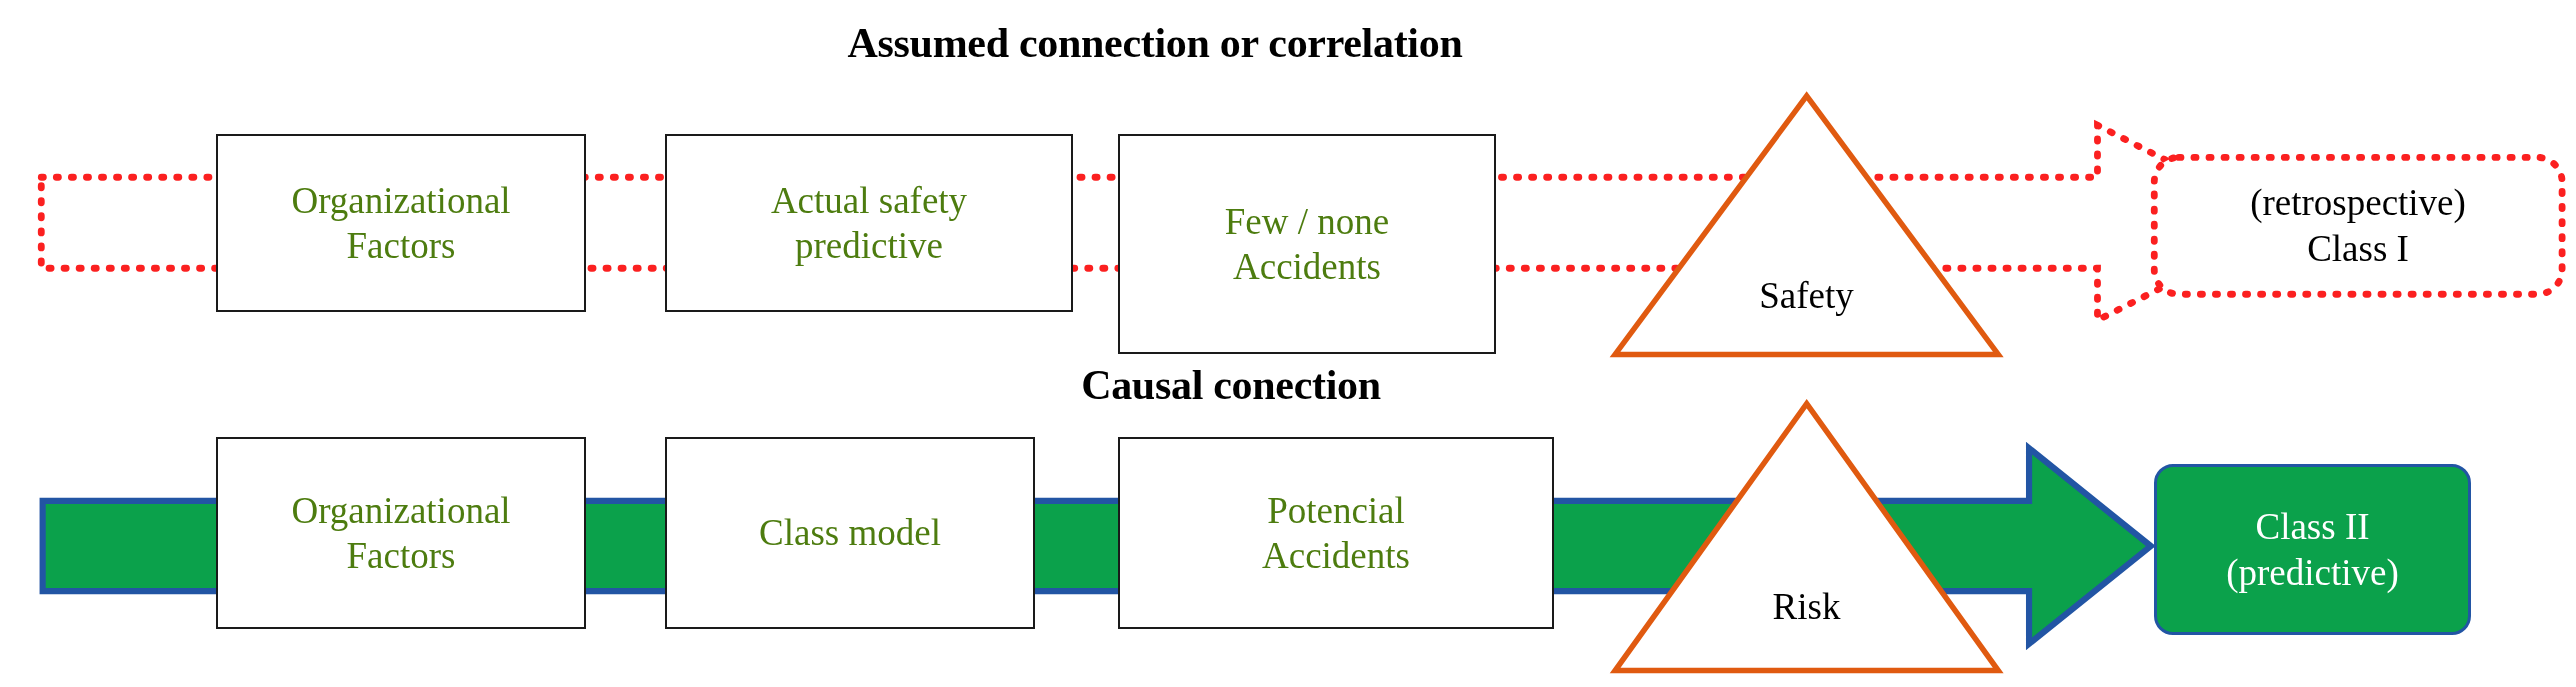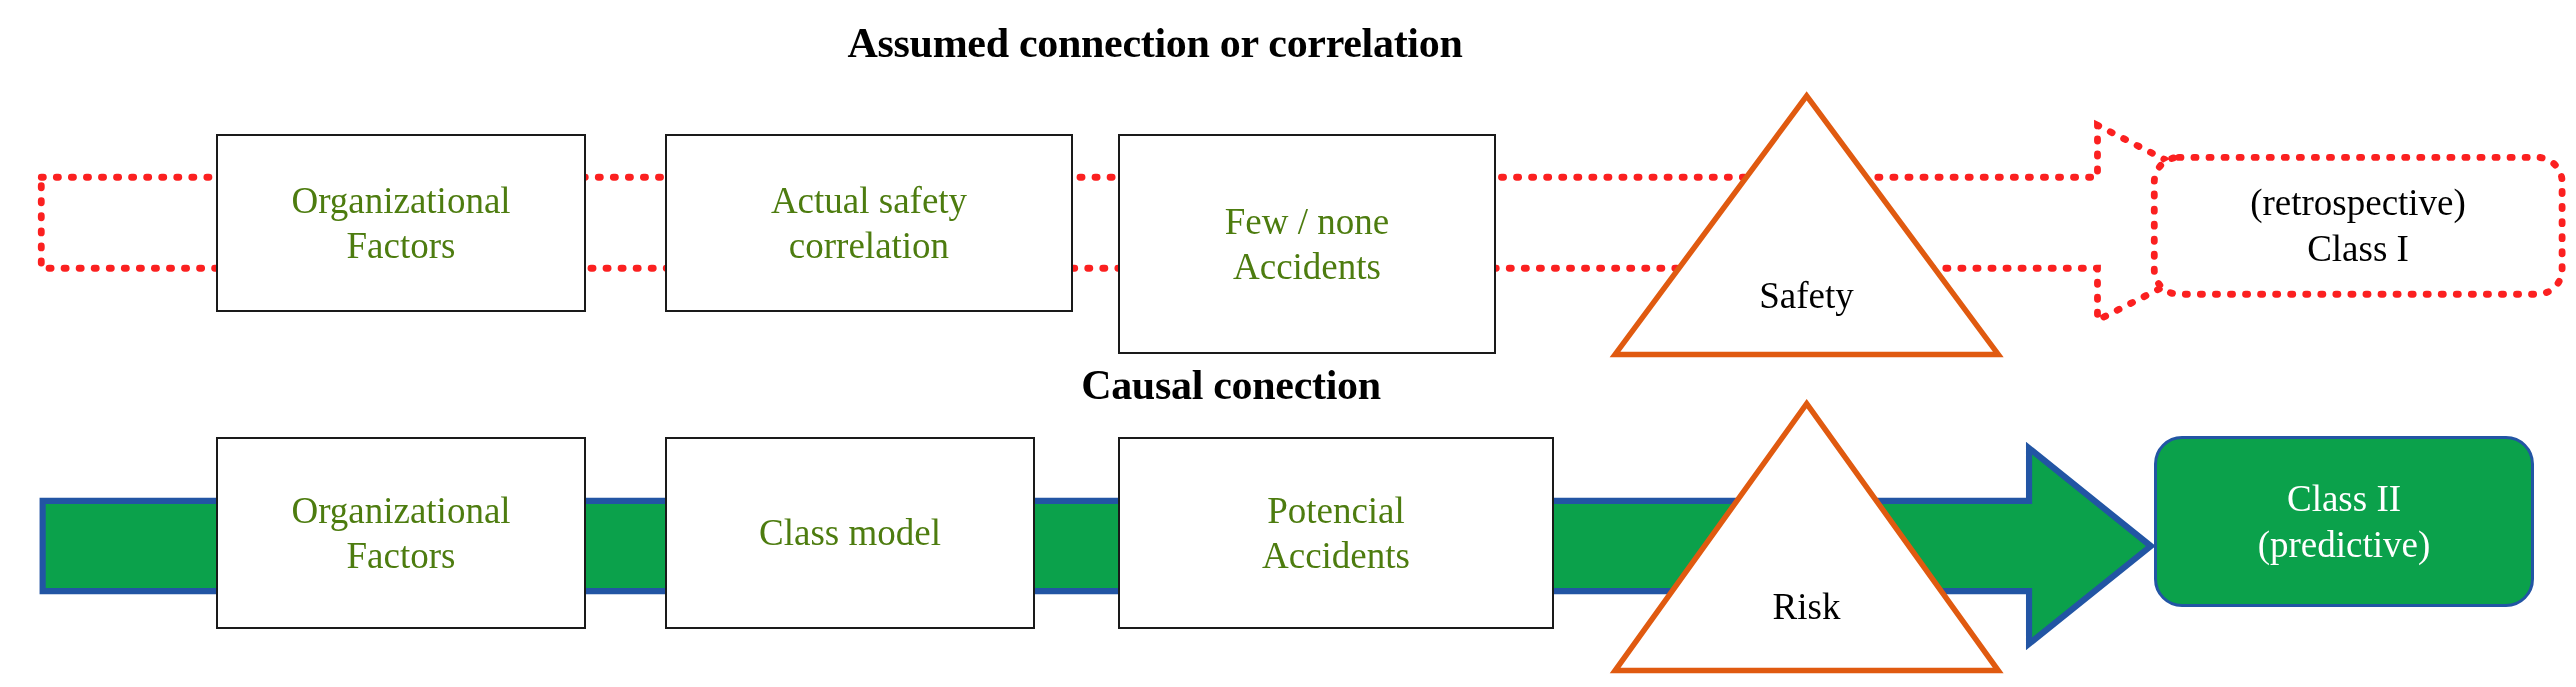--- a/index.html
+++ b/index.html
@@ -142,21 +142,21 @@
   <div class="proc-box" id="box-org-top" style="left:216px; top:134px; width:370px; height:178px;">
     <div>
       <div>Organizational</div>
       <div>Factors</div>
     </div>
   </div>
 
   <div class="proc-box" id="box-actual-safety" style="left:665px; top:134px; width:408px; height:178px;">
     <div>
       <div>Actual safety</div>
-      <div>correlation</div>
+      <div>predictive</div>
     </div>
   </div>
 
   <div class="proc-box" id="box-few-none-accidents" style="left:1118px; top:134px; width:378px; height:220px;">
     <div>
       <div>Few / none</div>
       <div>Accidents</div>
     </div>
   </div>
 
@@ -184,21 +184,21 @@
 
   <div class="proc-box" id="box-potencial-accidents" style="left:1118px; top:437px; width:436px; height:192px;">
     <div>
       <div>Potencial</div>
       <div>Accidents</div>
     </div>
   </div>
 
   <div class="tri-label" id="label-risk" style="left:1615px; top:585px; width:383px;">Risk</div>
 
-  <div class="class-box" id="class-2-box" style="left:2154px; top:436px; width:380px; height:171px;border-radius:28px;">
+  <div class="class-box" id="class-2-box" style="left:2154px; top:464px; width:317px; height:171px;">
     <div>
       <div>Class II</div>
       <div>(predictive)</div>
     </div>
   </div>
 
 </div>
 
 
 </body></html>

